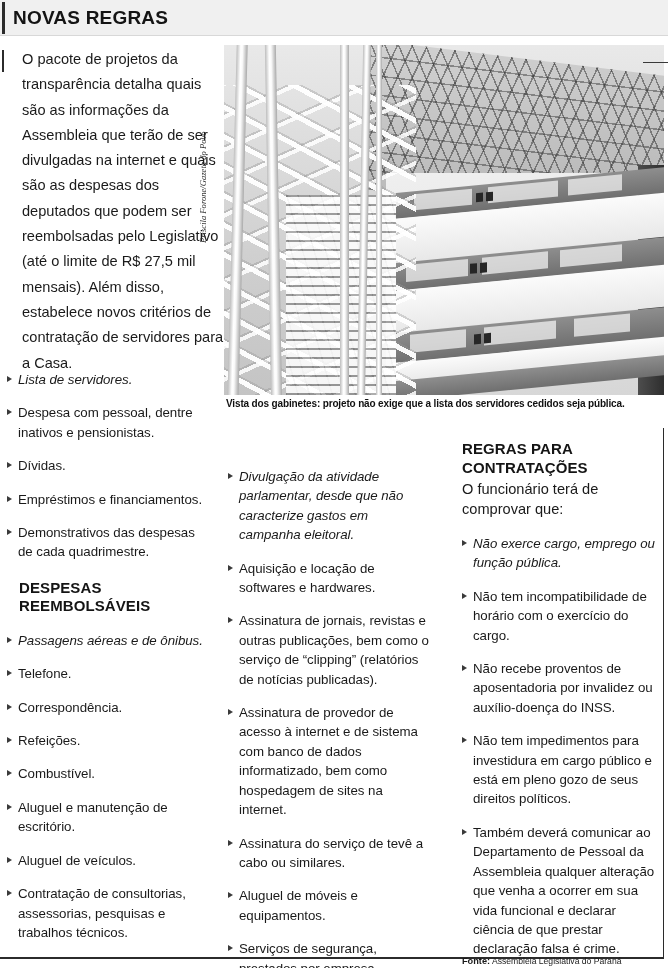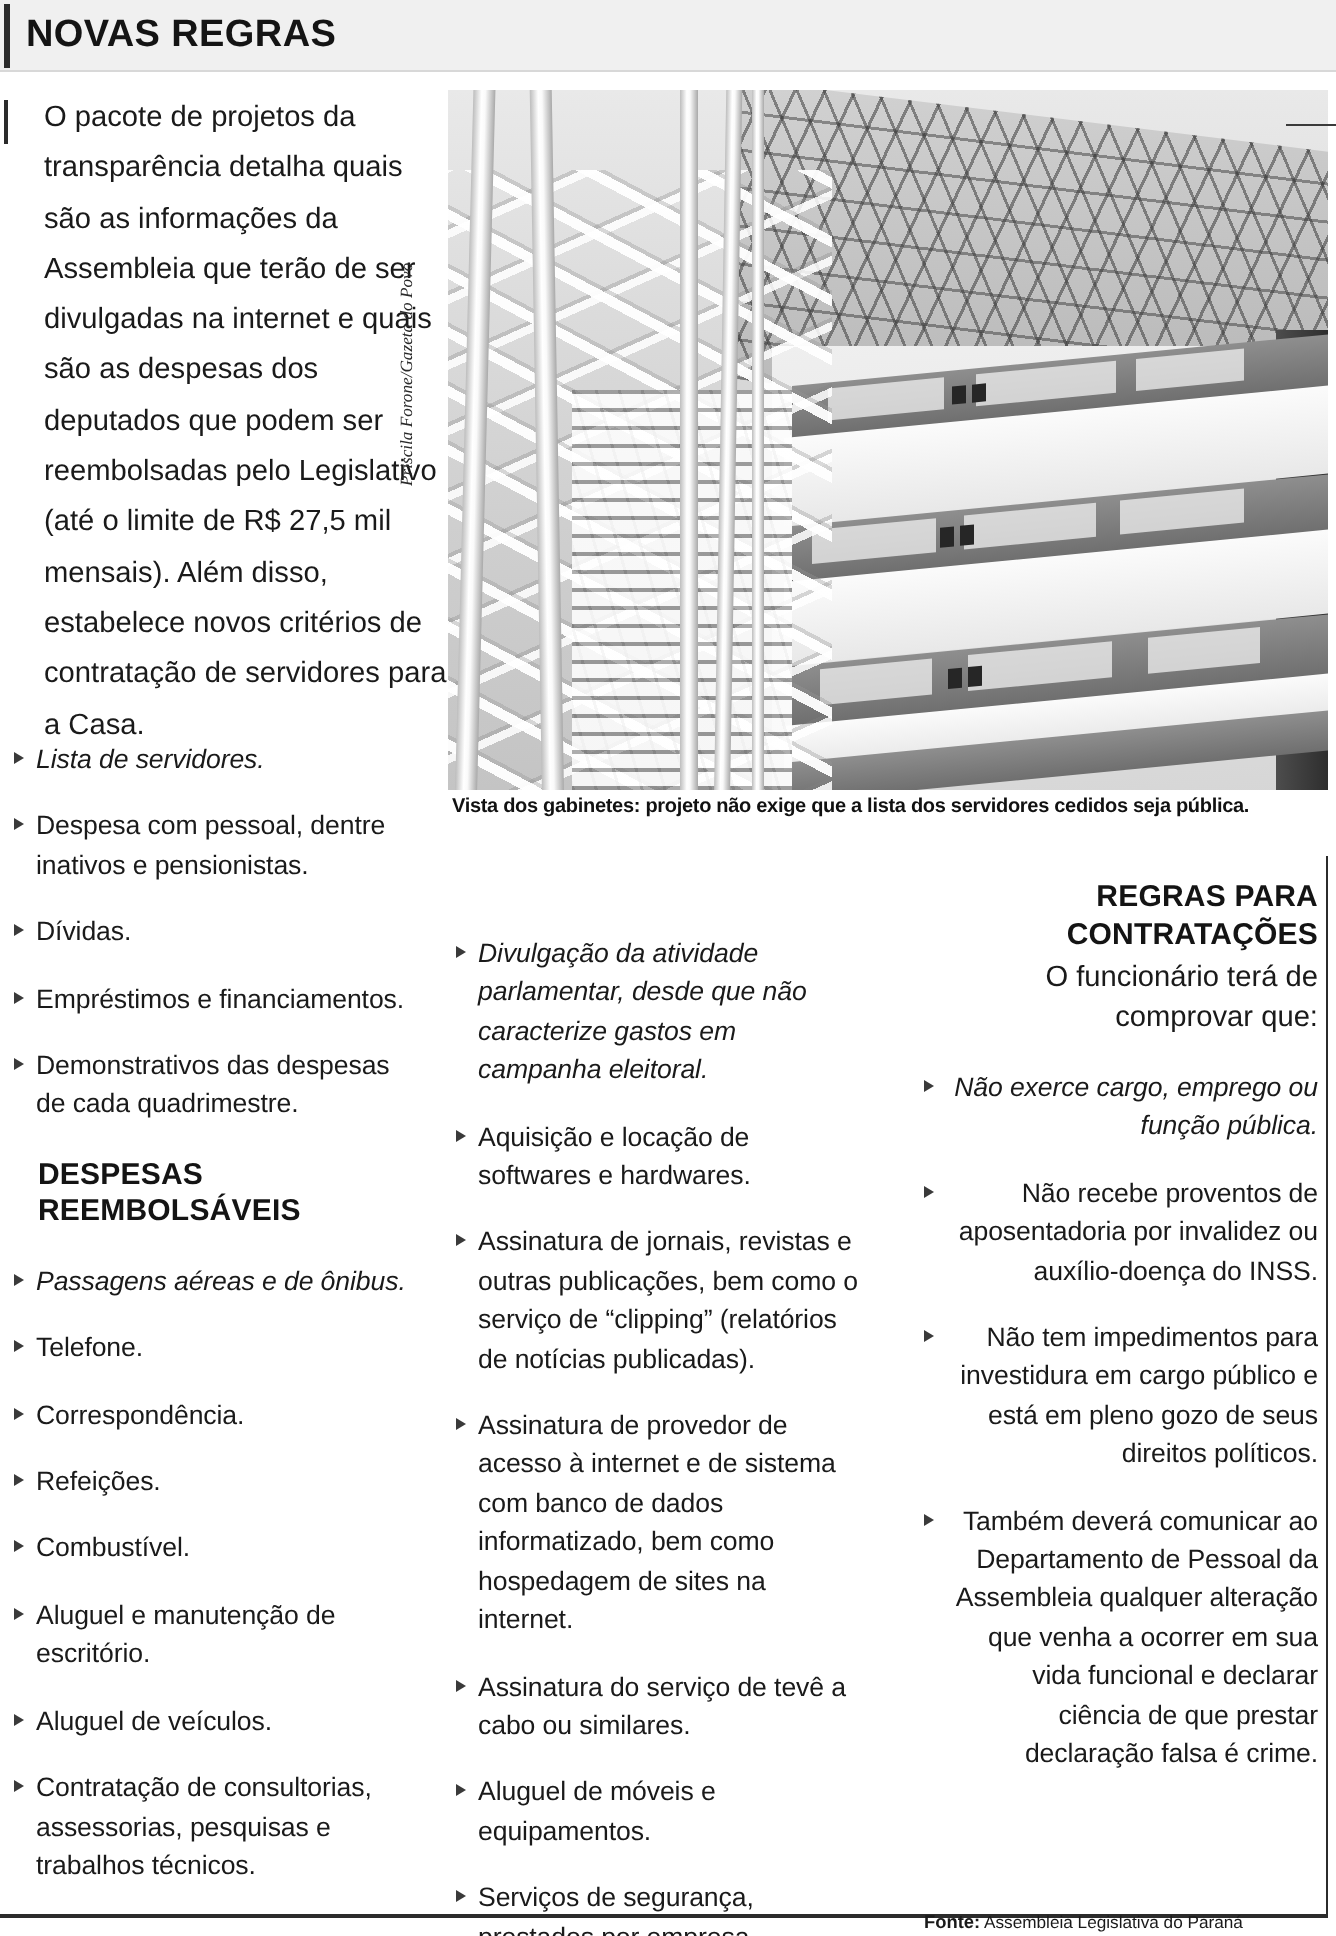--- a/index.html
+++ b/index.html
@@ -216,21 +216,21 @@
     white-space: nowrap;
   }
 
   
   .col {
     position: absolute;
     top: 0;
   }
   .col1 { left: 7px;   width: 205px; top: 355px; }
   .col2 { left: 228px; width: 205px; top: 452px; }
-  .col3 { left: 462px; width: 197px; top: 440px; text-align: right; }
+  .col3 { left: 462px; width: 197px; top: 440px; }
 
   .sec-head {
     font-size: 15px;
     font-weight: bold;
     line-height: 18.5px;
     color: #141414;
     letter-spacing: 0.1px;
   }
   .sec-head.indent { padding-left: 12px; }
   .sec-sub {
@@ -390,20 +390,21 @@
     <li><span class="tri"></span><span>Serviços de segurança, prestados por empresa especializada.</span></li>
 
   </ul>
 </div>
 
 <div class="col col3">
   <div class="sec-head">REGRAS PARA CONTRATAÇÕES</div>
   <div class="sec-sub">O funcionário terá de comprovar que:</div>
   <ul class="bullets">
     <li><span class="tri"></span><span>Não exerce cargo, emprego ou função pública.</span></li>
+    <li><span class="tri"></span><span>Não tem incompatibilidade de horário com o exercício do cargo.</span></li>
     <li><span class="tri"></span><span>Não recebe proventos de aposentadoria por invalidez ou auxílio-doença do INSS.</span></li>
     <li><span class="tri"></span><span>Não tem impedimentos para investidura em cargo público e está em pleno gozo de seus direitos políticos.</span></li>
     <li><span class="tri"></span><span>Também deverá comunicar ao Departamento de Pessoal da Assembleia qualquer alteração que venha a ocorrer em sua vida funcional e declarar ciência de que prestar declaração falsa é crime.</span></li>
   </ul>
 </div>
 
 <div class="rule-right-v"></div>
 <div class="rule-bottom-h"></div>
 <div class="fonte">
   <b>Fonte:</b>

